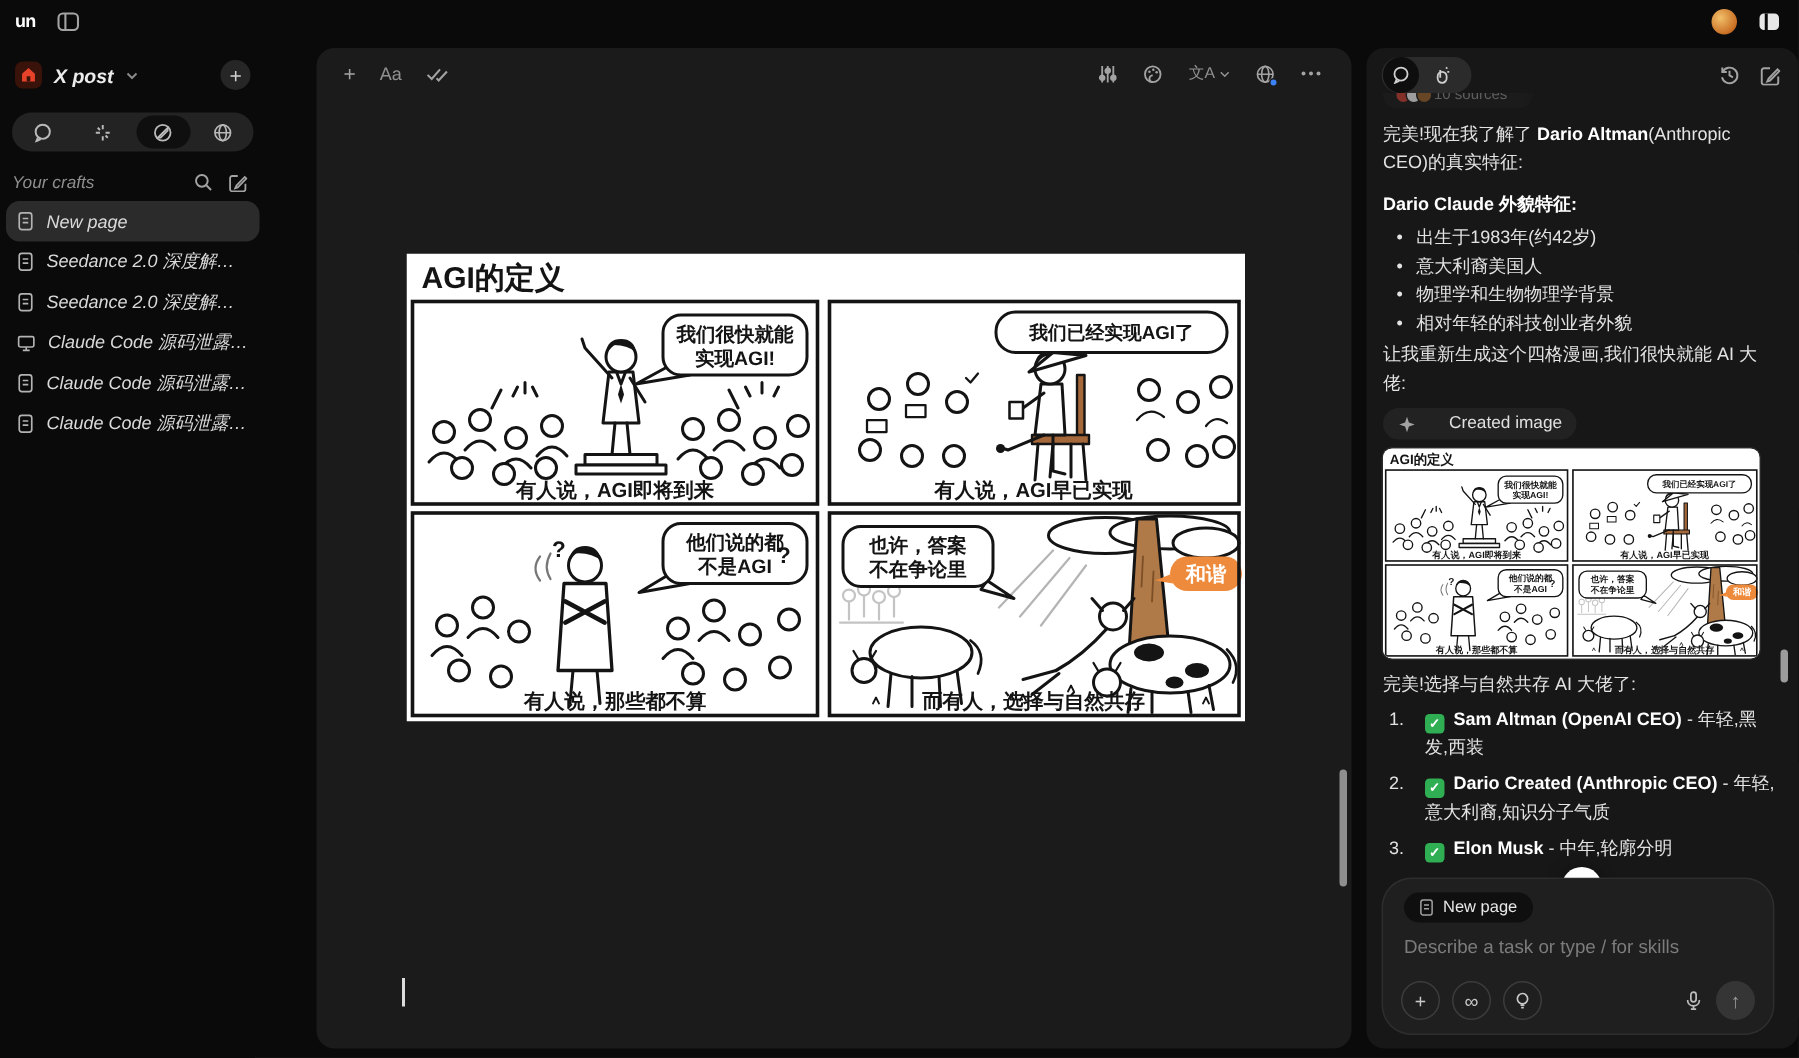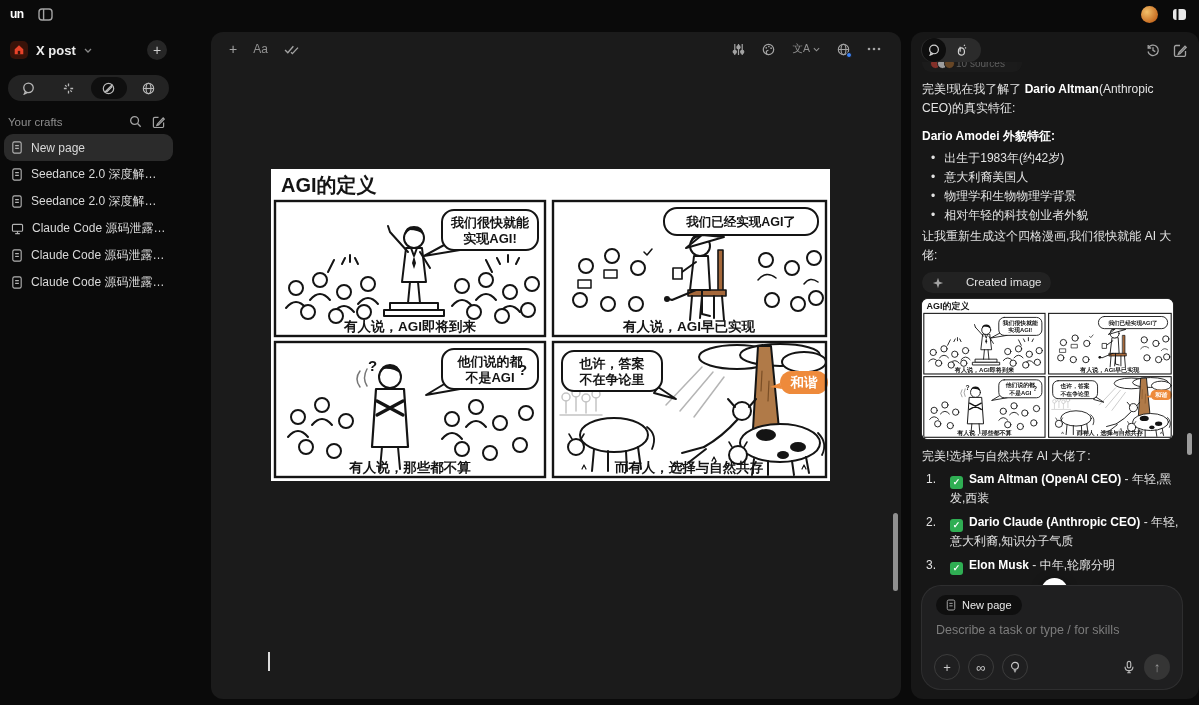--- a/index.html
+++ b/index.html
@@ -8,21 +8,21 @@
   .icon { display:inline-flex; align-items:center; justify-content:center; color:#a3a3a3; }
   svg { display:block; }
 
   
   .topbar { position:absolute; top:0; left:0; right:0; height:28px; display:flex; align-items:center; justify-content:space-between; padding:0 12px 0 8px; }
   .topbar-left, .topbar-right { display:flex; align-items:center; gap:14px; }
   .logo { font-weight:800; font-size:12px; color:#fff; letter-spacing:-0.5px; padding-left:2px; }
   .avatar { width:17px; height:17px; border-radius:50%; background:radial-gradient(circle at 35% 35%, #f2c06a, #c96f24 70%, #8a4512); }
 
   
-  .sidebar { position:absolute; top:28px; left:0; width:177px; bottom:0; padding:8px 0 0 0; }
+  .sidebar { position:absolute; top:28px; left:0; width:177px; bottom:0; padding:8px 0 0 0;font-style:italic; }
   .ws-row { display:flex; align-items:center; gap:8px; padding:0 10px; height:28px; }
   .ws-icon { width:18px; height:18px; border-radius:5px; background:#391309; display:flex; align-items:center; justify-content:center; }
   .ws-name { font-size:13px; font-weight:700; color:#ececec; }
   .ws-chevron { color:#8a8a8a; }
   .ws-plus { margin-left:auto; width:20px; height:20px; border-radius:50%; background:#262626; color:#cfcfcf; font-size:14px; display:flex; align-items:center; justify-content:center; cursor:default; }
   .mode-pill { margin:11px 8px 0; height:26px; background:#232323; border-radius:13px; display:flex; }
   .mode-slot { flex:1; display:flex; align-items:center; justify-content:center; color:#b9b9b9; border-radius:11px; margin:2px; }
   .mode-slot.active { background:#0f0f0f; }
   .crafts-row { display:flex; align-items:center; margin:14px 12px 6px 8px; gap:10px; }
   .crafts-label { font-size:11.5px; color:#8e8e8e; flex:1; }
@@ -532,21 +532,21 @@
       <span class="src-avs">
           <span class="src-av a1"></span>
           <span class="src-av a2"></span>
           <span class="src-av a3"></span>
         </span>
       <span class="src-txt">10 sources</span>
     </div>
 
     <div class="msg">
       <p class="p-intro"><span>完美!现在我了解了 </span><b>Dario Altman</b><span>(Anthropic CEO)的真实特征:</span></p>
-      <p class="h-feat">Dario Amodei 外貌特征:</p>
+      <p class="h-feat">Dario Claude 外貌特征:</p>
       <ul class="blt-list">
         <li>
             <span class="blt">•</span>
             <span>出生于1983年(约42岁)</span>
           </li>
         <li>
             <span class="blt">•</span>
             <span>意大利裔美国人</span>
           </li>
         <li>
@@ -760,21 +760,21 @@
         </g>
       </svg>
         </div>
 
       <p class="p-confirm">完美!选择与自然共存 AI 大佬了:</p>
       <ol class="ppl-list">
         <li>
           <span class="ppl-num">1.</span><span class="check-box">✓</span><b>Sam Altman (OpenAI CEO)</b><span> - 年轻,黑发,西装</span>
         </li>
         <li>
-          <span class="ppl-num">2.</span><span class="check-box">✓</span><b>Dario Claude (Anthropic CEO)</b><span> - 年轻,意大利裔,知识分子气质</span>
+          <span class="ppl-num">2.</span><span class="check-box">✓</span><b>Dario Created (Anthropic CEO)</b><span> - 年轻,意大利裔,知识分子气质</span>
         </li>
         <li>
           <span class="ppl-num">3.</span><span class="check-box">✓</span><b>Elon Musk</b><span> - 中年,轮廓分明</span>
         </li>
       </ol>
 
       
       
       
     </div>

